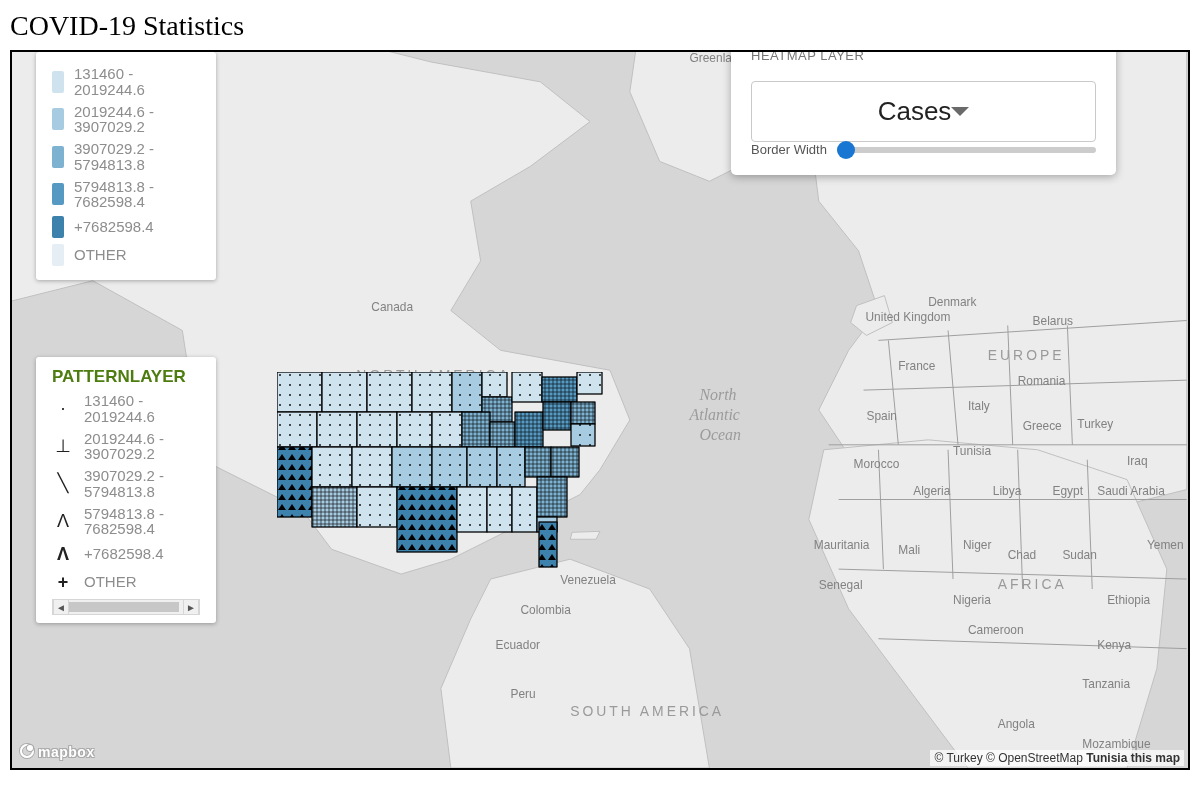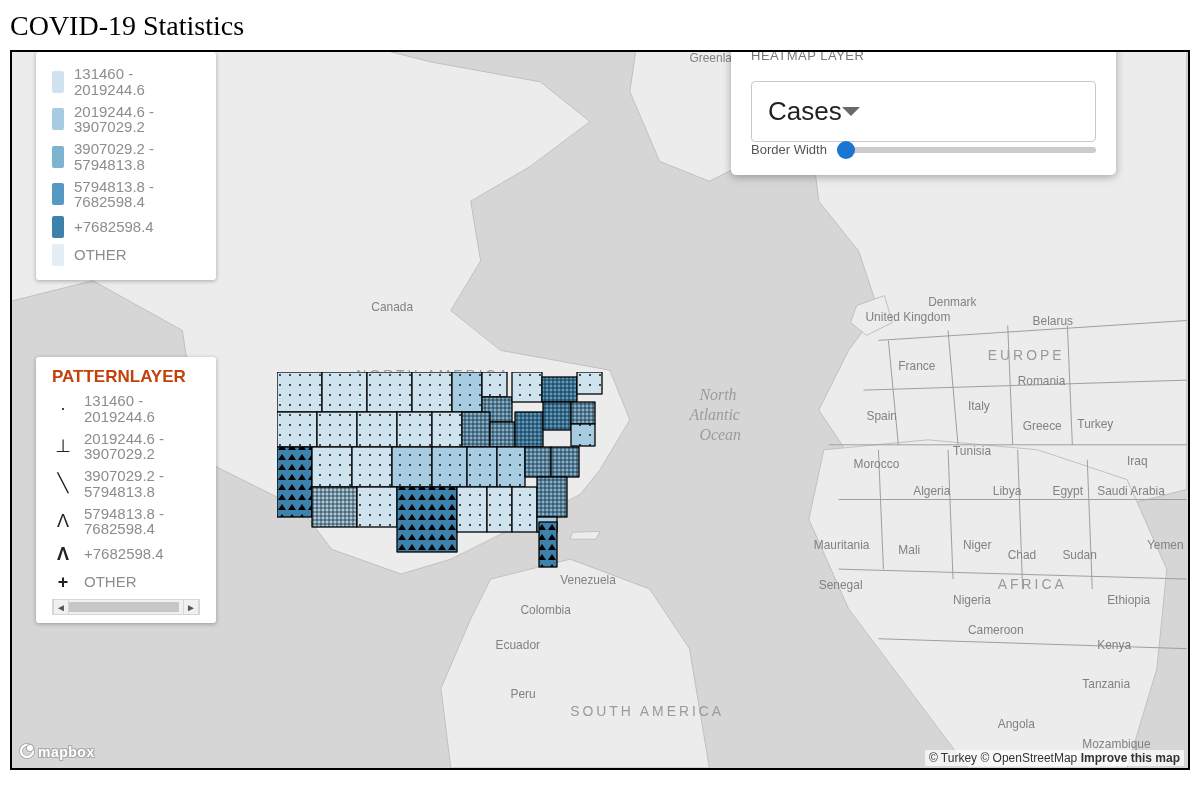--- a/index.html
+++ b/index.html
@@ -89,21 +89,21 @@
   .legend-color .sw.b2 { background:#a7cbe0; }
   .legend-color .sw.b3 { background:#7eb2d1; }
   .legend-color .sw.b4 { background:#5699c2; }
   .legend-color .sw.b5 { background:#3d82ad; }
   .legend-color .sw.other { background:#e4eef4; }
 
   .legend-pattern {
     left: 24px; top: 305px; width: 180px;
   }
   .legend-pattern h3 {
-    color: #c2410c; font-size: 17px; font-weight: 700; margin: 2px 0 6px 0;
+    color: #4d7c0f; font-size: 17px; font-weight: 700; margin: 2px 0 6px 0;
     white-space: nowrap; overflow: hidden;
   }
   .legend-pattern .row { display: flex; align-items: center; margin: 6px 0; line-height: 1.05; }
   .legend-pattern .sw {
     width: 22px; height: 22px; margin-right: 10px; flex-shrink: 0;
     display:flex; align-items:center; justify-content:center;
     font-size: 18px; color:#222;
   }
   .legend-scroll {
     margin-top: 6px;
@@ -148,21 +148,21 @@
     color: #777;
     letter-spacing: 0.5px;
     margin-bottom: 18px;
   }
   .select-wrap {
     border: 1px solid #c9c9c9;
     border-radius: 4px;
     padding: 14px 16px;
     display: flex;
     align-items: center;
-    justify-content: flex-start;
+    justify-content: center;
     cursor: pointer;
   }
   .select-wrap .sel-label {
     font-size: 26px;
     color: #222;
   }
   .select-wrap .triangle {
     width: 0; height: 0;
     border-left: 9px solid transparent;
     border-right: 9px solid transparent;
@@ -481,16 +481,16 @@
     </div>
   </div>
 
   <div class="mapbox-logo">
     <span class="ring"></span>
     <span>mapbox</span>
   </div>
   <div class="attrib">
     <span>© Turkey</span>
     <span>© OpenStreetMap</span>
-    <span class="improve">Improve this map</span>
+    <span class="improve">Tunisia this map</span>
   </div>
 
 </div>
 
 </body></html>

